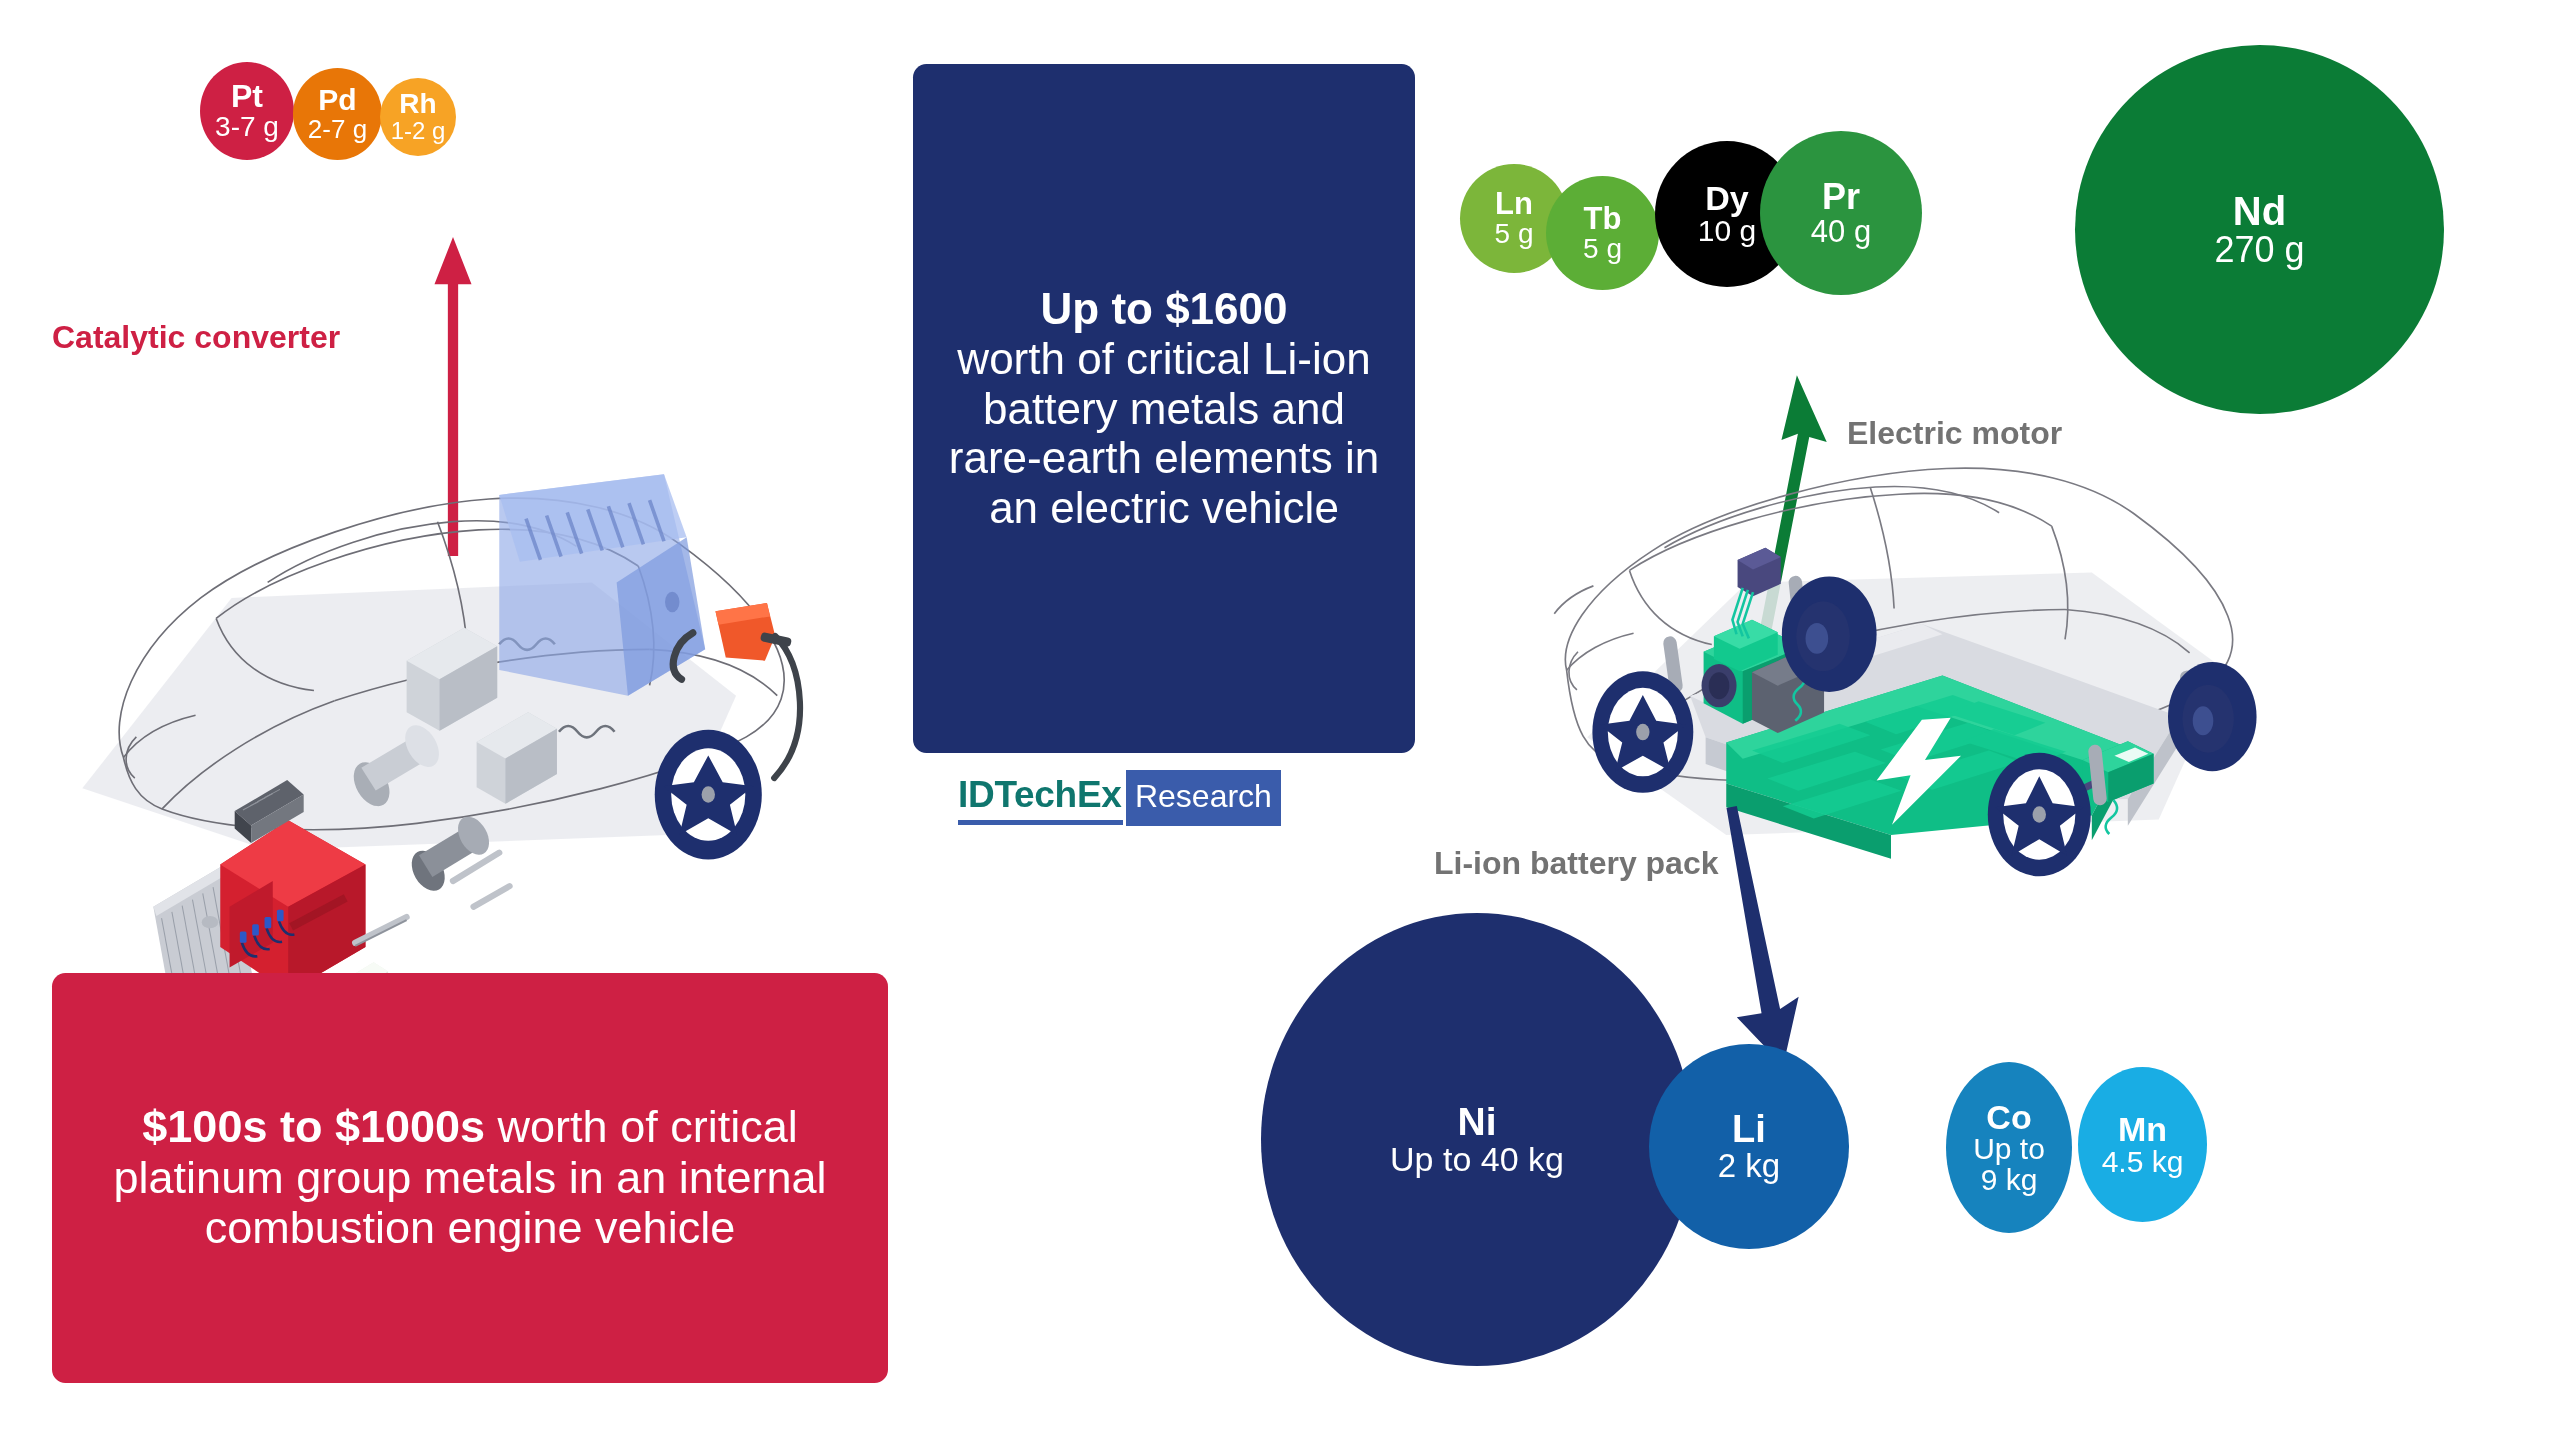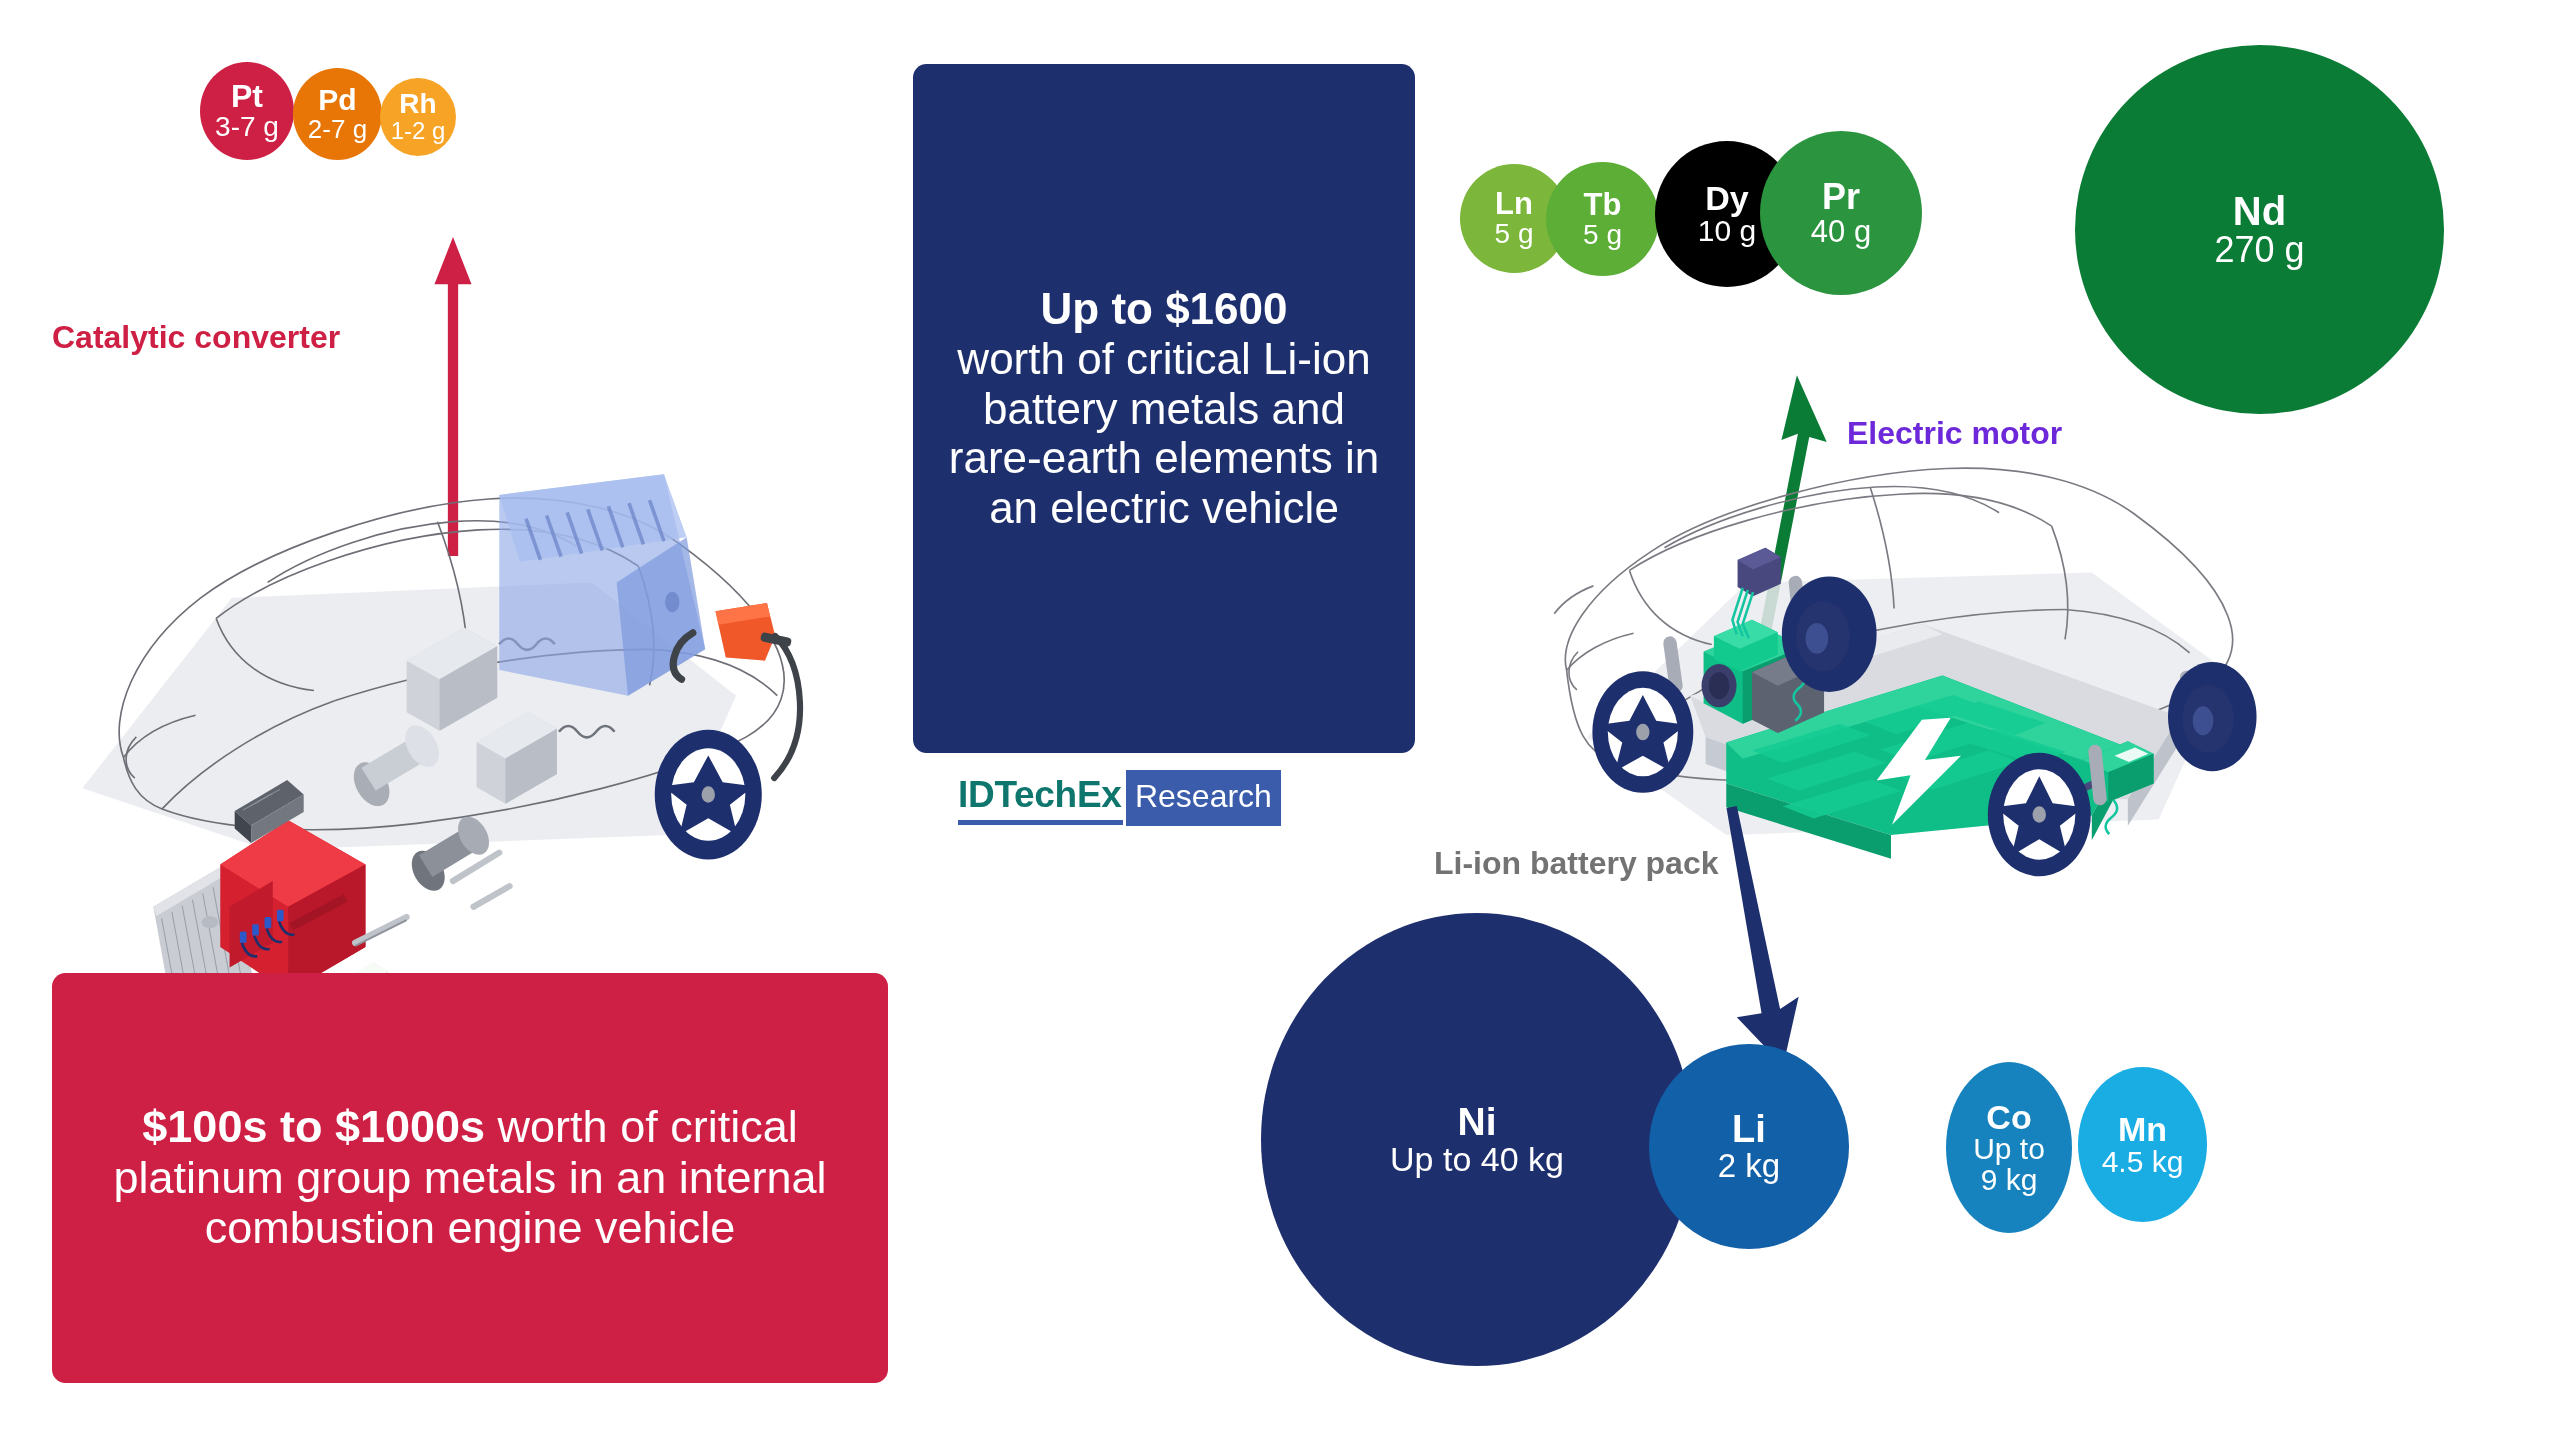--- a/index.html
+++ b/index.html
@@ -233,21 +233,21 @@
   <div class="logo" style="left:956px;top:770px;height:56px;">
     <div class="idt" style="font-size:37px;">IDTechEx</div>
     <div class="res" style="font-size:32px;">Research</div>
   </div>
 
   <div class="bubble" style="left:1460px;top:164px;width:108px;height:109px;background:#7CB63A;">
     <span class="sym" style="font-size:31px;">Ln</span>
     <span class="amt" style="font-size:28px;">5 g</span>
   </div>
 
-  <div class="bubble" style="left:1546px;top:162px;width:113px;height:114px;background:#5CAE36;">
+  <div class="bubble" style="left:1546px;top:176px;width:113px;height:114px;background:#5CAE36;">
     <span class="sym" style="font-size:31px;">Tb</span>
     <span class="amt" style="font-size:28px;">5 g</span>
   </div>
 
   <div class="bubble" style="left:1655px;top:141px;width:144px;height:146px;background:#000000;">
     <span class="sym" style="font-size:34px;">Dy</span>
     <span class="amt" style="font-size:30px;">10 g</span>
   </div>
 
   <div class="bubble" style="left:1760px;top:131px;width:162px;height:164px;background:#2B943F;">
@@ -257,21 +257,21 @@
 
   <div class="bubble" style="left:2075px;top:45px;width:369px;height:369px;background:#0B7C36;">
     <span class="sym" style="font-size:40px;">Nd</span>
     <span class="amt" style="font-size:36px;">270 g</span>
   </div>
 
   <svg class="art" style="left:1741px;top:368px;" width="155" height="319" viewBox="0 0 300 620">
     <path d="M108 14 L166 144 L132 134 L40 606 L18 600 L110 128 L78 140 Z" fill="#0B7C36"></path>
   </svg>
 
-  <div class="label" style="left:1847px;top:415px;font-size:32px;color:#6d28d9;">Electric motor</div>
+  <div class="label" style="left:1847px;top:415px;font-size:32px;color:#737373;">Electric motor</div>
 
   <svg class="art" style="left:1510px;top:428px;" width="762" height="464" viewBox="0 0 1480 900">
 
     <path d="M150 600 L460 300 L1130 280 L1390 470 L1260 760 L420 790 Z" fill="#EAEBEF" opacity="0.85"></path>
 
     <g fill="none" stroke="#7A7A82" stroke-width="3.2">
       <path d="M110 470 C95 410 150 320 276 238 C406 152 660 86 848 78
                C1000 72 1126 104 1212 166 C1300 230 1370 300 1394 364
                C1420 430 1392 484 1320 520 C1186 588 910 650 686 674
                C486 696 300 684 198 646 C152 628 124 594 110 470 Z"></path>

